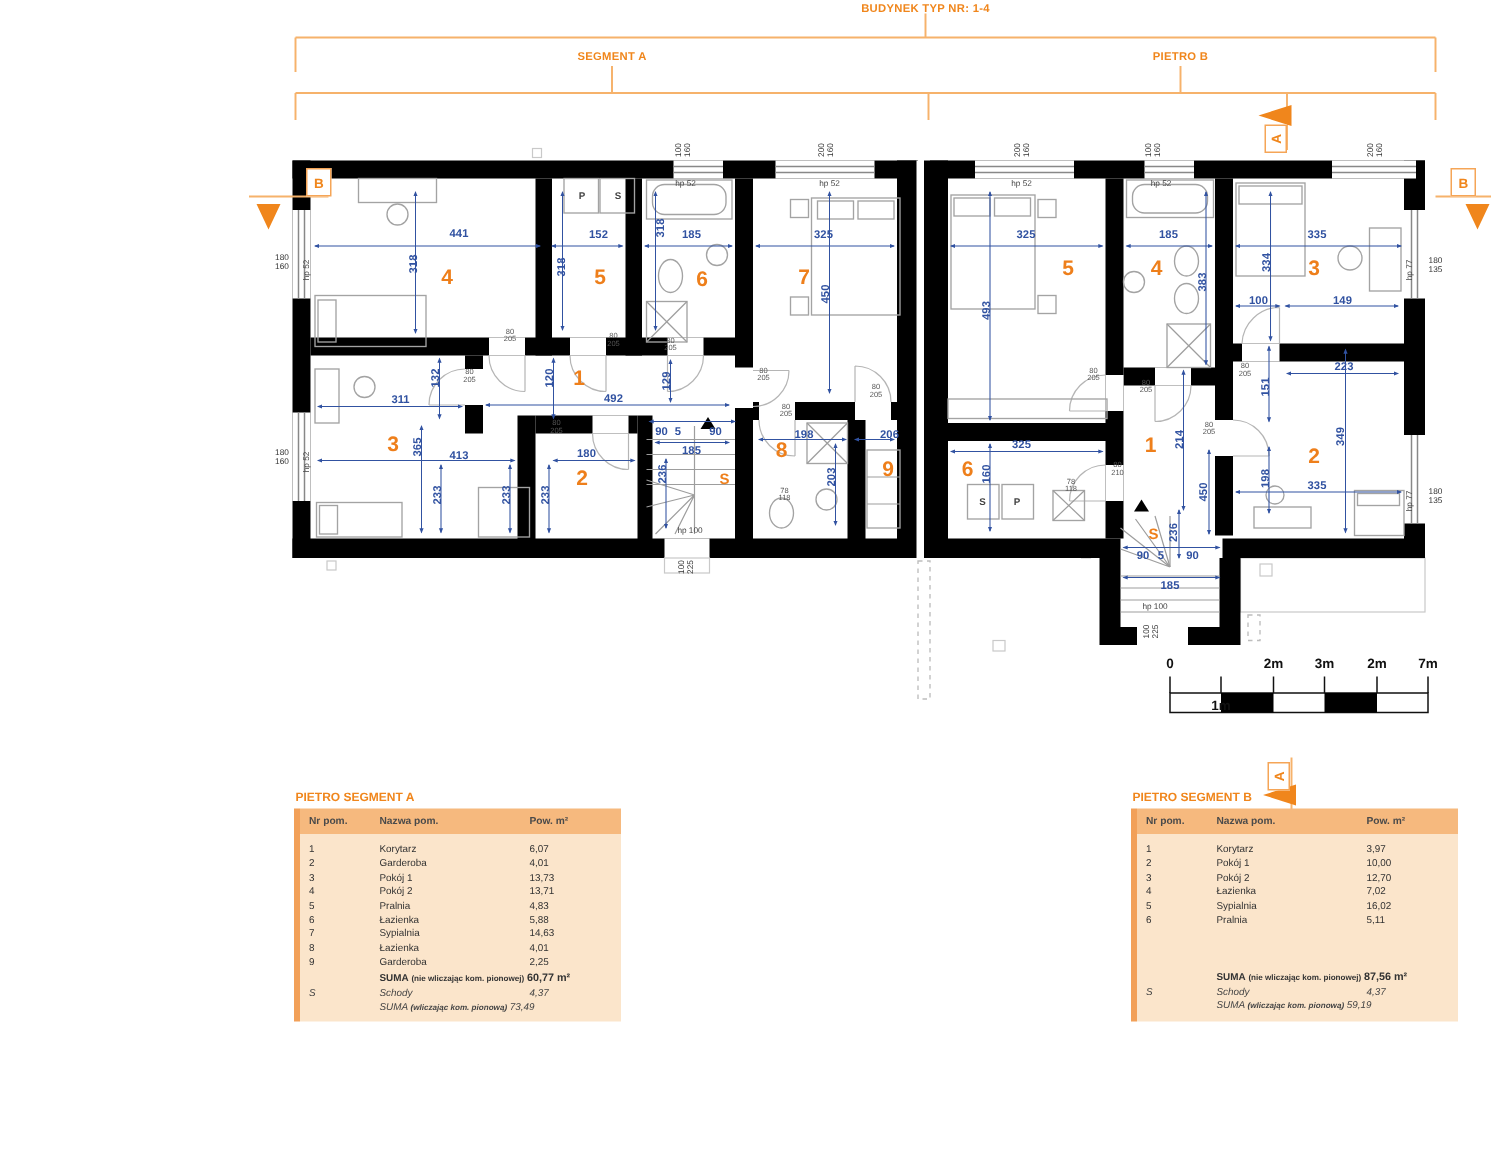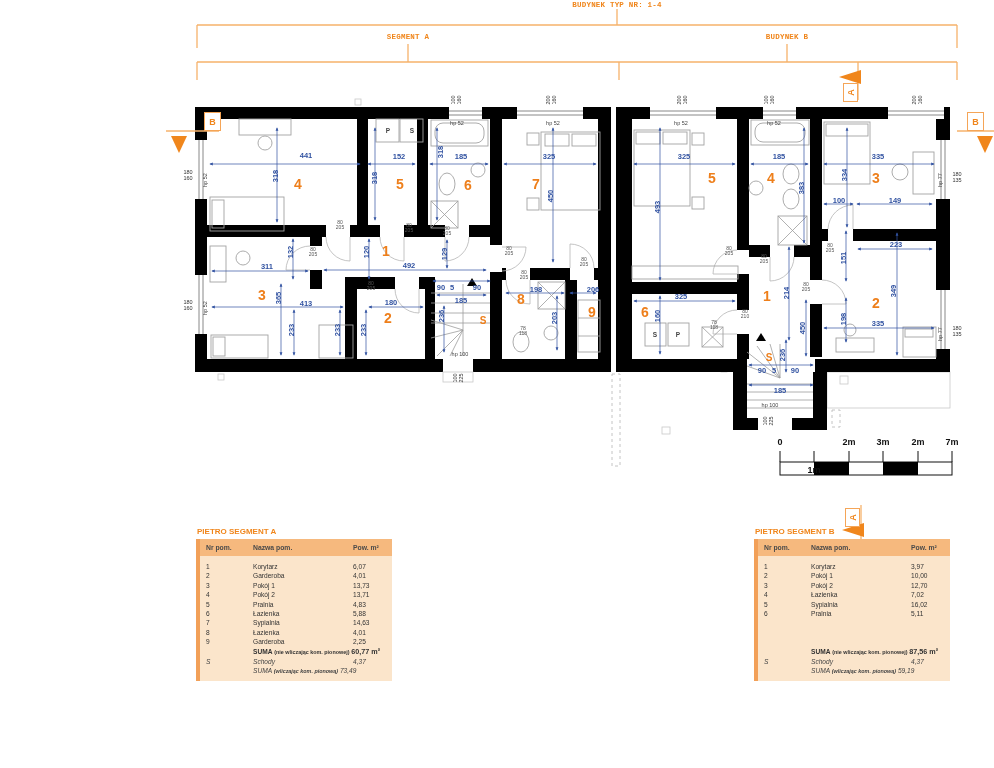--- a/index.html
+++ b/index.html
@@ -12,27 +12,27 @@
   .dim{color:#3152a1;font-size:7.5px;font-weight:600;}
   .num{color:#ee7f1b;font-size:14px;font-weight:700;}
   .snum{color:#ee7f1b;font-size:10px;font-weight:700;}
   .door{font-size:5px;color:#555;}
   .hp{font-size:5.5px;color:#444;}
   .win{font-size:5.5px;color:#333;}
   .app{font-size:6.5px;color:#444;font-weight:600;}
   .scale{font-size:9px;font-weight:700;color:#111;}
   
   .hdr{position:absolute;transform:translate(-50%,0);color:#f0861c;font-weight:700;
-       font-size:7.5px;letter-spacing:.2px;white-space:nowrap;font-family:Liberation Mono, monospace;}
+       font-size:7.5px;letter-spacing:.2px;white-space:nowrap;}
   
   .mbox{position:absolute;border:1px solid #f5a557;color:#f0861c;font-weight:700;font-size:9px;
         display:flex;align-items:center;justify-content:center;background:#fff;}
   .mrot{transform:rotate(-90deg);}
   
-  .areatable{position:absolute;width:196px;}
+  .areatable{position:absolute;width:218px;}
   .ttl{color:#f0861c;font-weight:700;font-size:8px;margin:0 0 3px 1px;white-space:nowrap;}
   .tbl{border-left:4px solid #f2a058;}
   .thead{background:#f6b97e;display:flex;height:17px;align-items:center;color:#4a4a4a;
          font-size:6.8px;font-weight:700;}
   .tbody{background:#fbe5cb;height:125px;display:flex;flex-direction:column;
          font-size:6.6px;color:#333;padding-top:6px;box-sizing:border-box;}
   .trow{display:flex;line-height:9.4px;}
   .c1{width:53px;padding-left:6px;box-sizing:border-box;}
   .c2{width:100px;}
   .c3{flex:1;}
@@ -341,21 +341,21 @@
       <line x1="918" y1="451" x2="918" y2="462" stroke="#111"></line>
         <line x1="952" y1="451" x2="952" y2="462" stroke="#111"></line>
       <rect x="780" y="462" width="172" height="13" fill="#fff" stroke="#111"></rect>
       <rect x="814" y="462" width="35" height="13" fill="#000"></rect>
       <rect x="883" y="462" width="35" height="13" fill="#000"></rect>
     </g>
   </svg>
 
   <div class="hdr" style="left:617px;top:1px;">BUDYNEK TYP NR: 1-4</div>
   <div class="hdr" style="left:408px;top:33px;">SEGMENT A</div>
-  <div class="hdr" style="left:787px;top:33px;">BUDYNEK B</div>
+  <div class="hdr" style="left:787px;top:33px;">PIETRO B</div>
 
   <div class="mbox" style="left:204px;top:112px;width:15px;height:17px;">
       <span>B</span>
     </div>
   <div class="mbox" style="left:967px;top:112px;width:15px;height:17px;">
       <span>B</span>
     </div>
   <div class="mbox mrot" style="left:841px;top:85px;width:17px;height:13px;">
       <span>A</span>
     </div>

